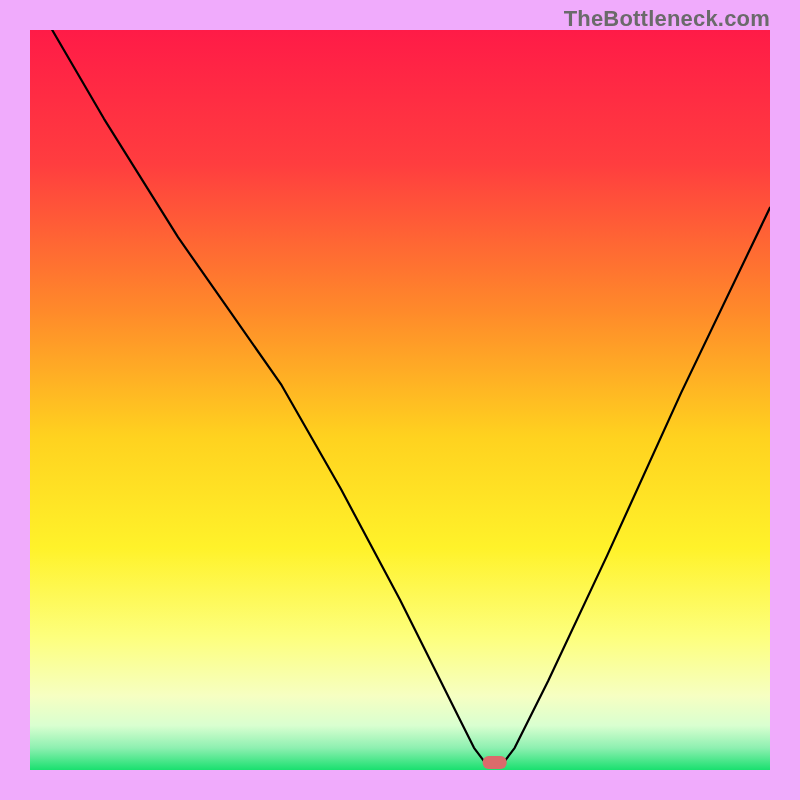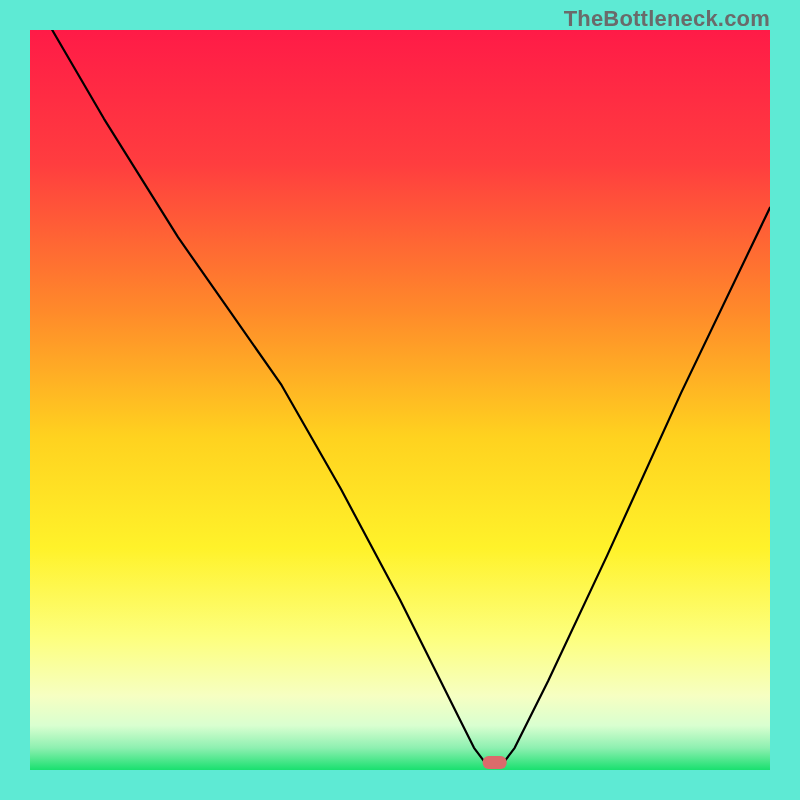--- a/index.html
+++ b/index.html
@@ -9,21 +9,21 @@
     height: 800px;
     background: #000;
     overflow: hidden;
   }
   .frame {
     position: absolute;
     left: 0;
     top: 0;
     width: 800px;
     height: 800px;
-    background: #5eead4;
+    background: #f0abfc;
   }
   .plot {
     position: absolute;
     left: 30px;
     top: 30px;
     width: 740px;
     height: 740px;
   }
   .grad {
     width: 100%;

